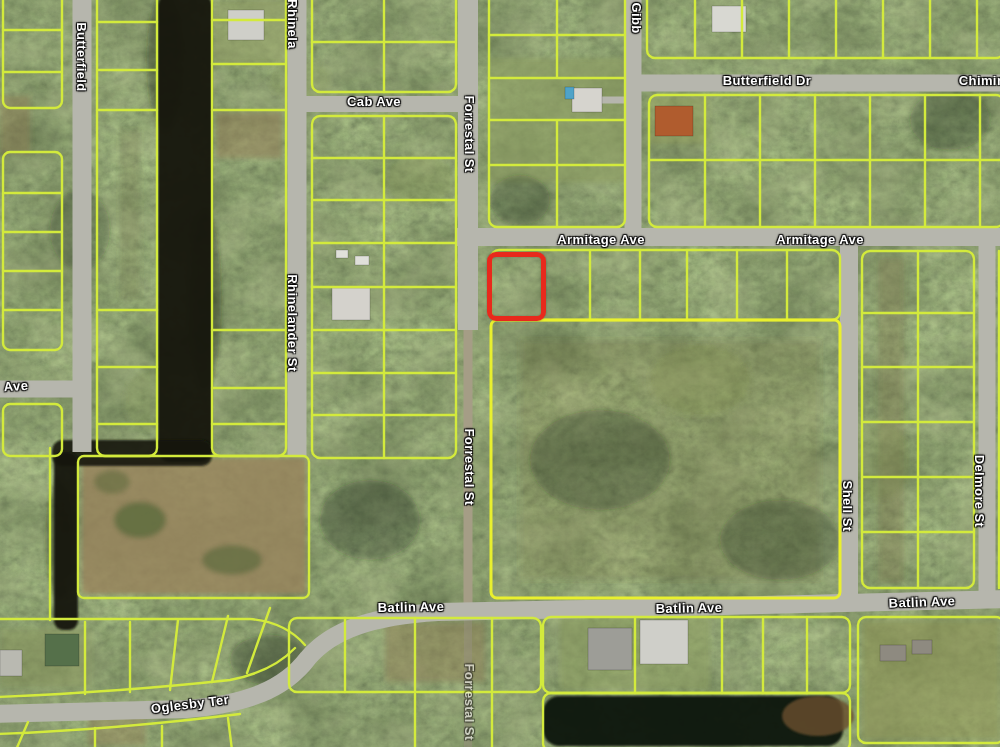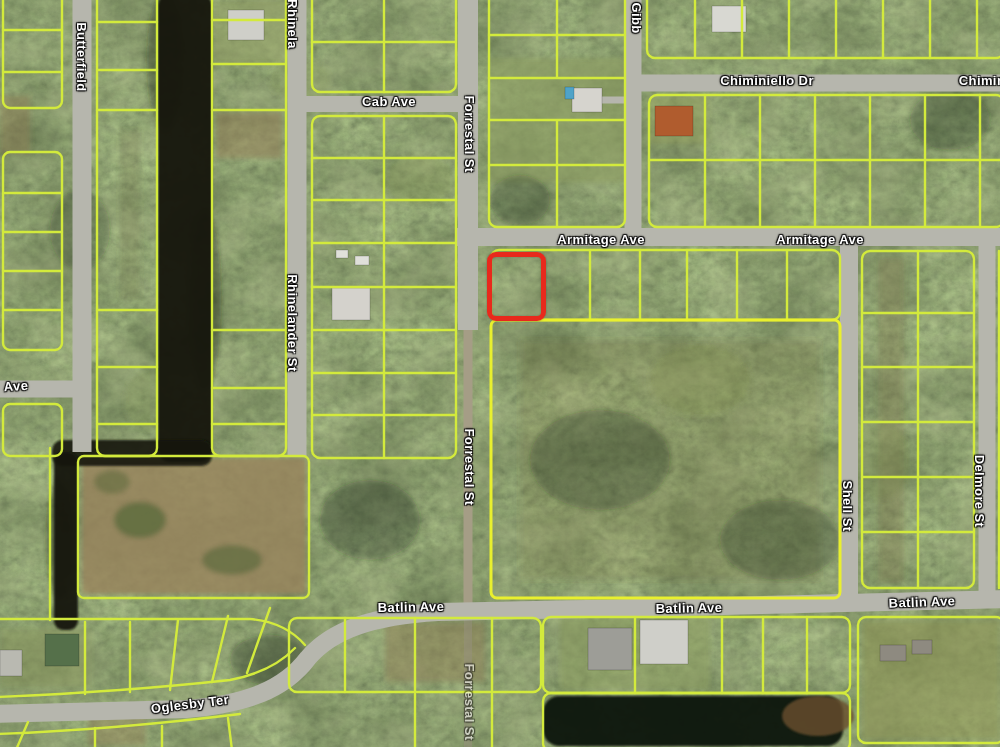--- a/index.html
+++ b/index.html
@@ -197,24 +197,24 @@
       <path d="M-4,734 Q110,730 240,714"></path>
       <path d="M28,722 L16,750 M95,728 V750 M162,726 V750 M228,718 L232,750"></path>
     </g>
   </svg>
 
   <div id="highlight-rect" style="left: 487px; top: 252px; width: 59px; height: 69px; border-color: rgb(232, 41, 28);"></div>
 
   <div id="street-labels">
       <div class="street-label" style="left: 81px; top: 57px; transform: translate(-50%, -50%) rotate(90deg);">Butterfield</div>
       <div class="street-label" style="left: 292px; top: 24px; transform: translate(-50%, -50%) rotate(90deg);">Rhinela</div>
-      <div class="street-label" style="left: 389px; top: 101px; transform: translate(-50%, -50%) rotate(0deg);">Cab Ave</div>
+      <div class="street-label" style="left: 374px; top: 101px; transform: translate(-50%, -50%) rotate(0deg);">Cab Ave</div>
       <div class="street-label" style="left: 469px; top: 134px; transform: translate(-50%, -50%) rotate(90deg);">Forrestal St</div>
       <div class="street-label" style="left: 636px; top: 18px; transform: translate(-50%, -50%) rotate(90deg);">Gibb</div>
-      <div class="street-label" style="left: 767px; top: 80px; transform: translate(-50%, -50%) rotate(0deg);">Chiminiello Dr</div>
+      <div class="street-label" style="left: 767px; top: 80px; transform: translate(-50%, -50%) rotate(0deg);">Butterfield Dr</div>
       <div class="street-label" style="left: 982px; top: 80px; transform: translate(-50%, -50%) rotate(0deg);">Chimin</div>
       <div class="street-label" style="left: 601px; top: 239px; transform: translate(-50%, -50%) rotate(0deg);">Armitage Ave</div>
       <div class="street-label" style="left: 820px; top: 239px; transform: translate(-50%, -50%) rotate(0deg);">Armitage Ave</div>
       <div class="street-label" style="left: 16px; top: 386px; transform: translate(-50%, -50%) rotate(-4deg);">Ave</div>
       <div class="street-label" style="left: 292px; top: 323px; transform: translate(-50%, -50%) rotate(90deg);">Rhinelander St</div>
       <div class="street-label" style="left: 469px; top: 467px; transform: translate(-50%, -50%) rotate(90deg);">Forrestal St</div>
       <div class="street-label" style="left: 847px; top: 506px; transform: translate(-50%, -50%) rotate(90deg);">Shell St</div>
       <div class="street-label" style="left: 979px; top: 491px; transform: translate(-50%, -50%) rotate(90deg);">Delmore St</div>
       <div class="street-label" style="left: 411px; top: 607px; transform: translate(-50%, -50%) rotate(-1deg);">Batlin Ave</div>
       <div class="street-label" style="left: 689px; top: 608px; transform: translate(-50%, -50%) rotate(-1deg);">Batlin Ave</div>

